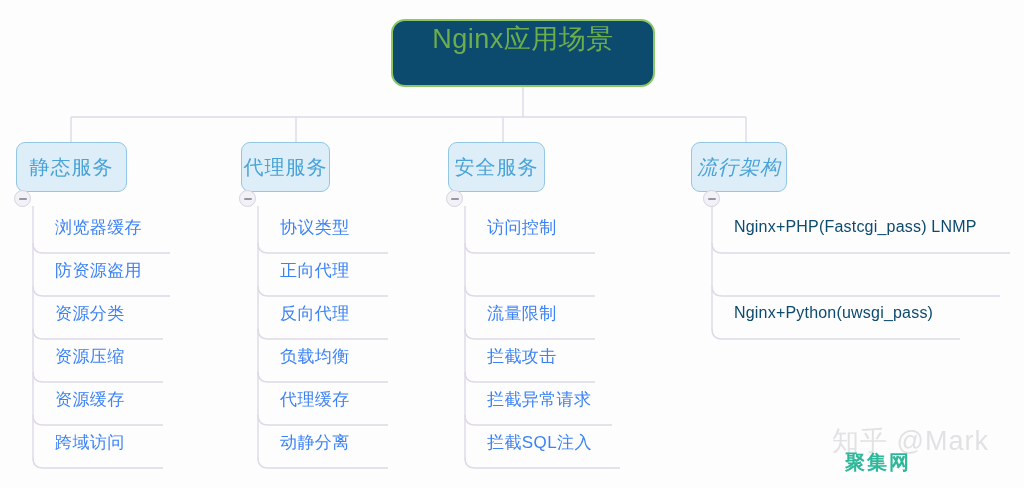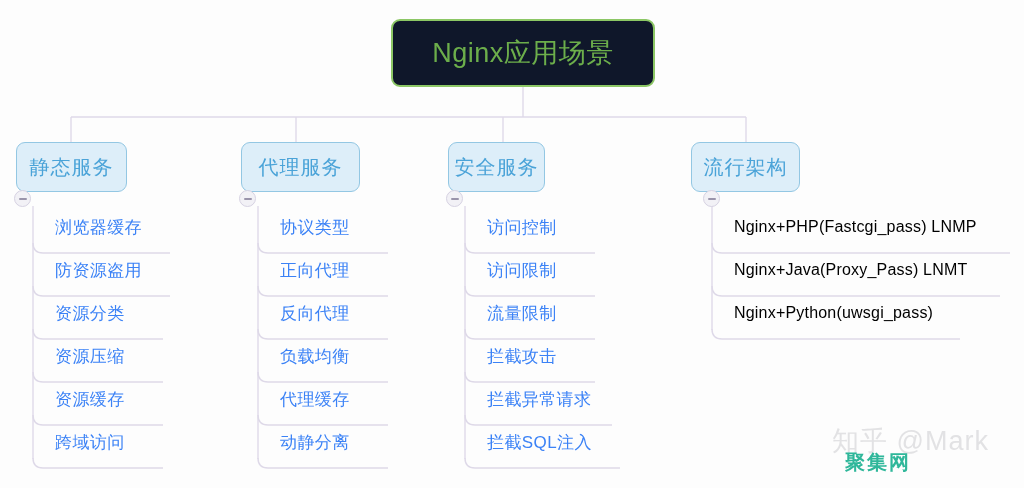--- a/index.html
+++ b/index.html
@@ -24,25 +24,25 @@
     width: 1024px; height: 488px;
     pointer-events: none;
   }
 
   
   .root-node {
     position: absolute;
     left: 391px; top: 19px;
     width: 264px; height: 68px;
     box-sizing: border-box;
-    background: #0f172a;
+    background: #0c4a6e;
     border: 2px solid #8cc765;
-    border-radius: 9px;
-    display: flex;
-    align-items: center;
+    border-radius: 14px;
+    display: flex;
+    align-items: flex-start;
     justify-content: center;
   }
   .root-node .root-label {
     font-size: 27px;
     color: #6cae4b;
     letter-spacing: 0.5px;
     white-space: nowrap;
   }
 
   
@@ -91,21 +91,21 @@
     align-items: center;
     white-space: nowrap;
   }
   .leaf-node .leaf-label {
     font-size: 17px;
     color: #3b82f6;
     letter-spacing: 0.4px;
   }
   .leaf-node.latin .leaf-label {
     font-size: 16px;
-    color: #000000;
+    color: #0c4a6e;
     letter-spacing: 0.2px;
     text-align: center;
   }
 
   
   .wm-zhihu {
     position: absolute;
     left: 832px; top: 423px;
     font-size: 27px;
     color: #e2e2e4;
@@ -172,35 +172,35 @@
     <span class="root-label">Nginx应用场景</span>
   </div>
 
   <div class="branch-node" style="left:16px; top:142px; width:111px;">
     <span class="branch-label">静态服务</span>
   </div>
   <div class="toggle" style="left:14px; top:190px;">
     <span class="minus"></span>
   </div>
 
-  <div class="branch-node" style="left:241px; top:142px; width:119px;">
+  <div class="branch-node" style="left:241px; top:142px; width:89px;">
     <span class="branch-label">代理服务</span>
   </div>
   <div class="toggle" style="left:239px; top:190px;">
     <span class="minus"></span>
   </div>
 
   <div class="branch-node" style="left:448px; top:142px; width:97px;">
     <span class="branch-label">安全服务</span>
   </div>
   <div class="toggle" style="left:446px; top:190px;">
     <span class="minus"></span>
   </div>
 
-  <div class="branch-node" style="left:691px; top:142px; width:109px;">
+  <div class="branch-node" style="left:691px; top:142px; width:96px;font-style:italic;">
     <span class="branch-label">流行架构</span>
   </div>
   <div class="toggle" style="left:703px; top:190px;">
     <span class="minus"></span>
   </div>
 
   <div class="leaf-node" style="left:55px; top:212px;">
     <span class="leaf-label">浏览器缓存</span>
   </div>
   <div class="leaf-node" style="left:55px; top:255px;">
@@ -234,42 +234,36 @@
   <div class="leaf-node" style="left:280px; top:384px;">
     <span class="leaf-label">代理缓存</span>
   </div>
   <div class="leaf-node" style="left:280px; top:427px;">
     <span class="leaf-label">动静分离</span>
   </div>
 
   <div class="leaf-node" style="left:487px; top:212px;">
     <span class="leaf-label">访问控制</span>
   </div>
-  <div class="leaf-node" style="left:487px; top:255px;">
-    <span class="leaf-label">访问限制</span>
-  </div>
   <div class="leaf-node" style="left:487px; top:298px;">
     <span class="leaf-label">流量限制</span>
   </div>
   <div class="leaf-node" style="left:487px; top:341px;font-family:Liberation Serif, serif;">
     <span class="leaf-label">拦截攻击</span>
   </div>
   <div class="leaf-node" style="left:487px; top:384px;">
     <span class="leaf-label">拦截异常请求</span>
   </div>
   <div class="leaf-node" style="left:487px; top:427px;">
     <span class="leaf-label">拦截SQL注入</span>
   </div>
 
   <div class="leaf-node latin" style="left:734px; top:212px;">
     <span class="leaf-label">Nginx+PHP(Fastcgi_pass) LNMP</span>
   </div>
-  <div class="leaf-node latin" style="left:734px; top:255px;">
-    <span class="leaf-label">Nginx+Java(Proxy_Pass) LNMT</span>
-  </div>
   <div class="leaf-node latin" style="left:734px; top:298px;">
     <span class="leaf-label">Nginx+Python(uwsgi_pass)</span>
   </div>
 
   <div class="wm-zhihu">知乎 @Mark</div>
   <div class="wm-juji">聚集网</div>
 
 </div>
 
 </body></html>

